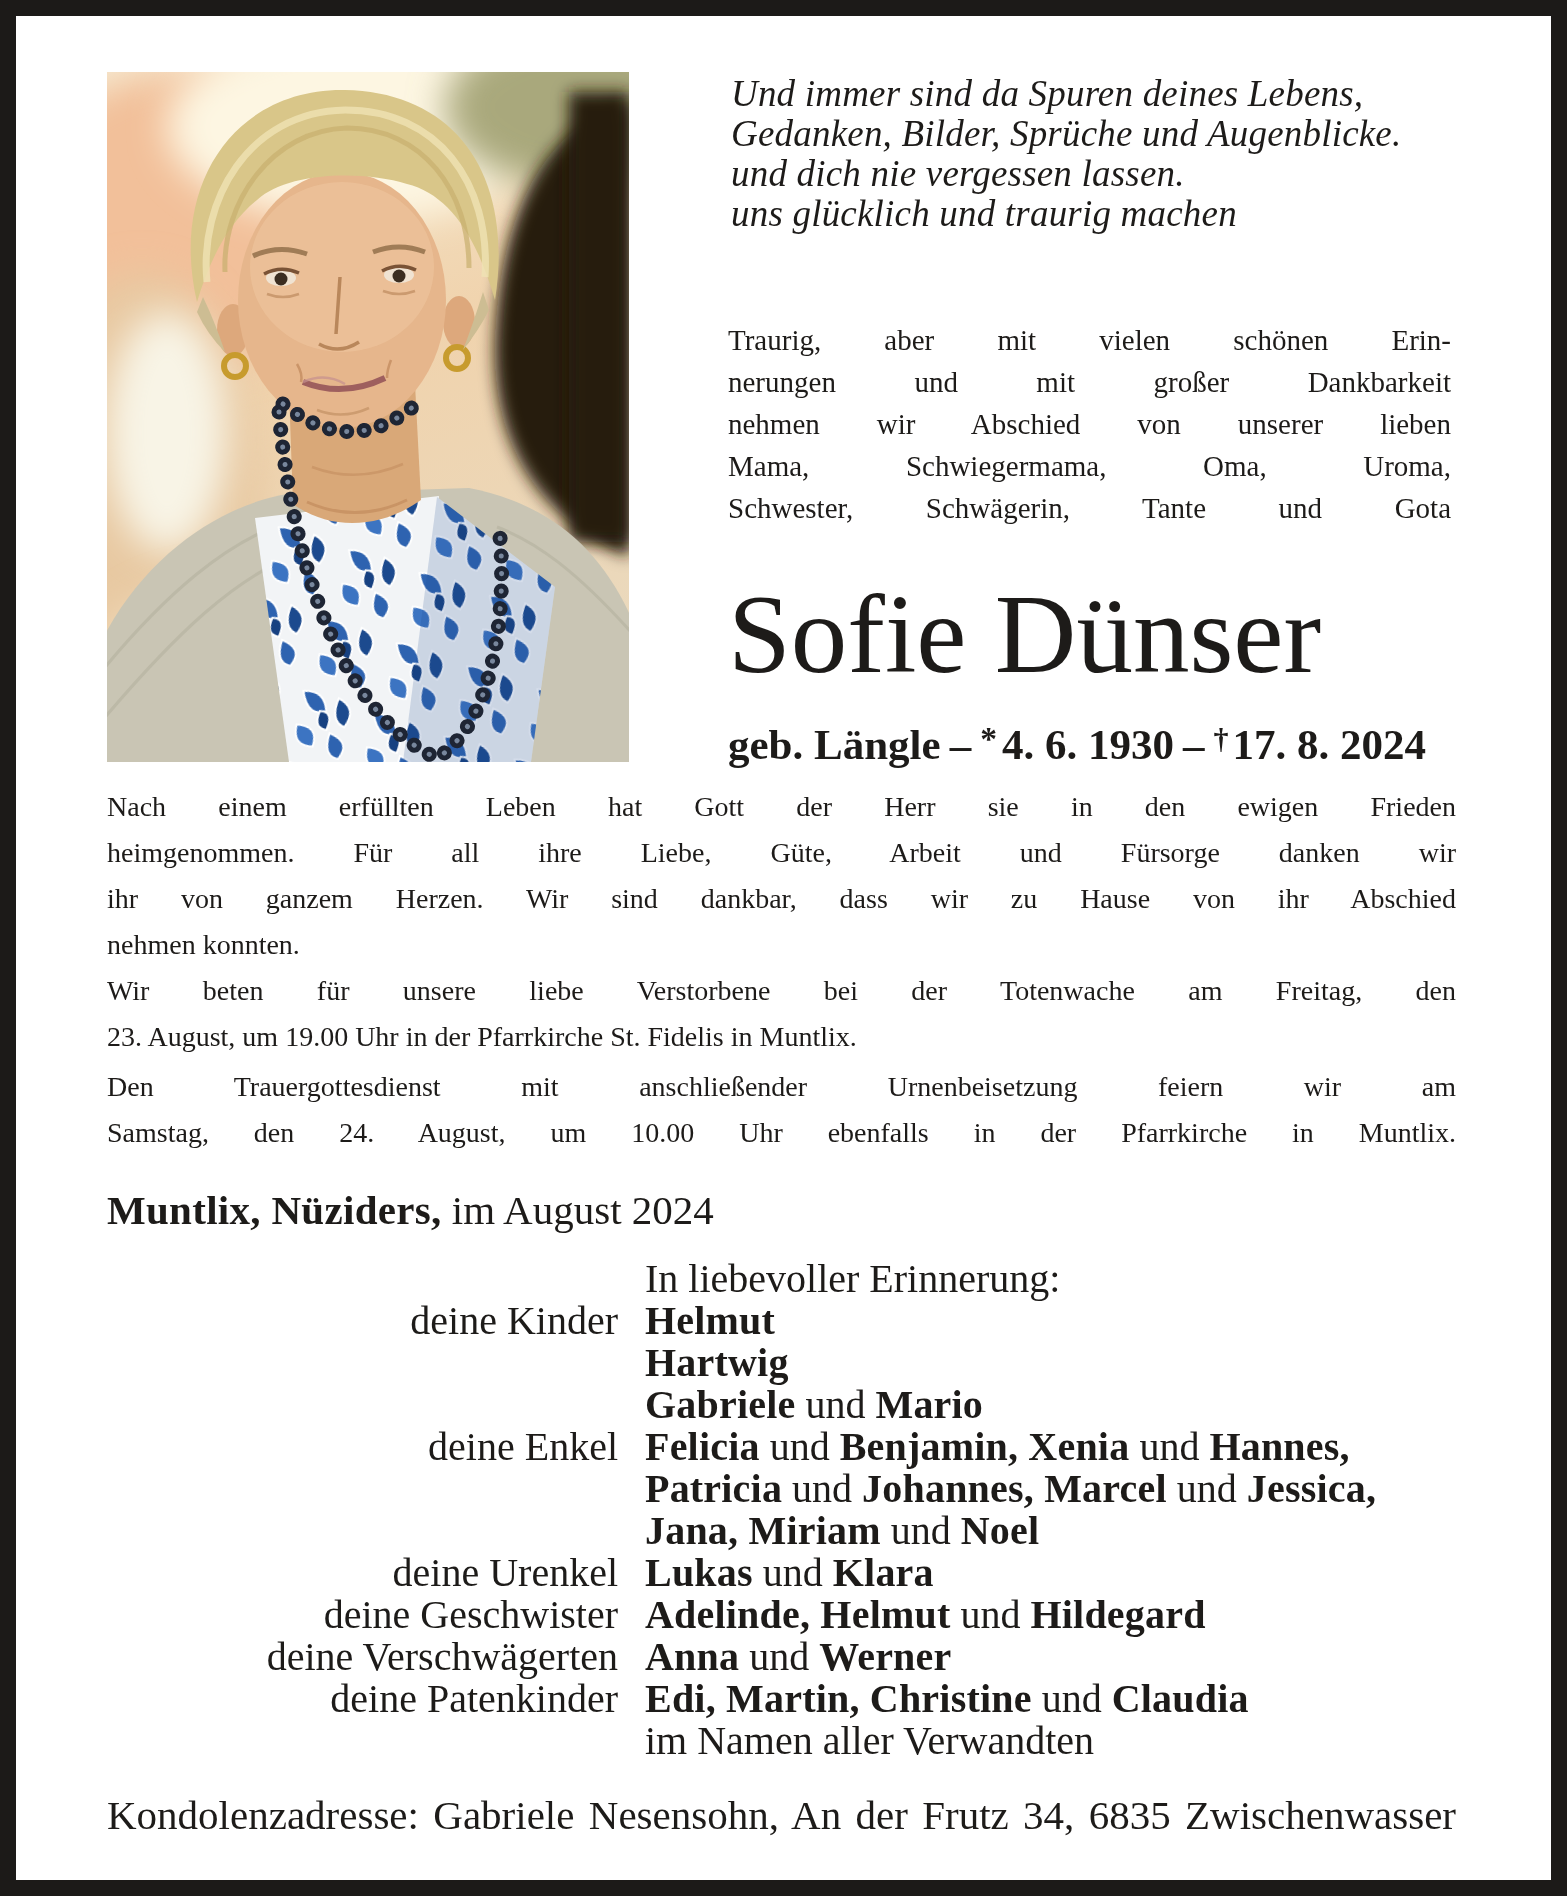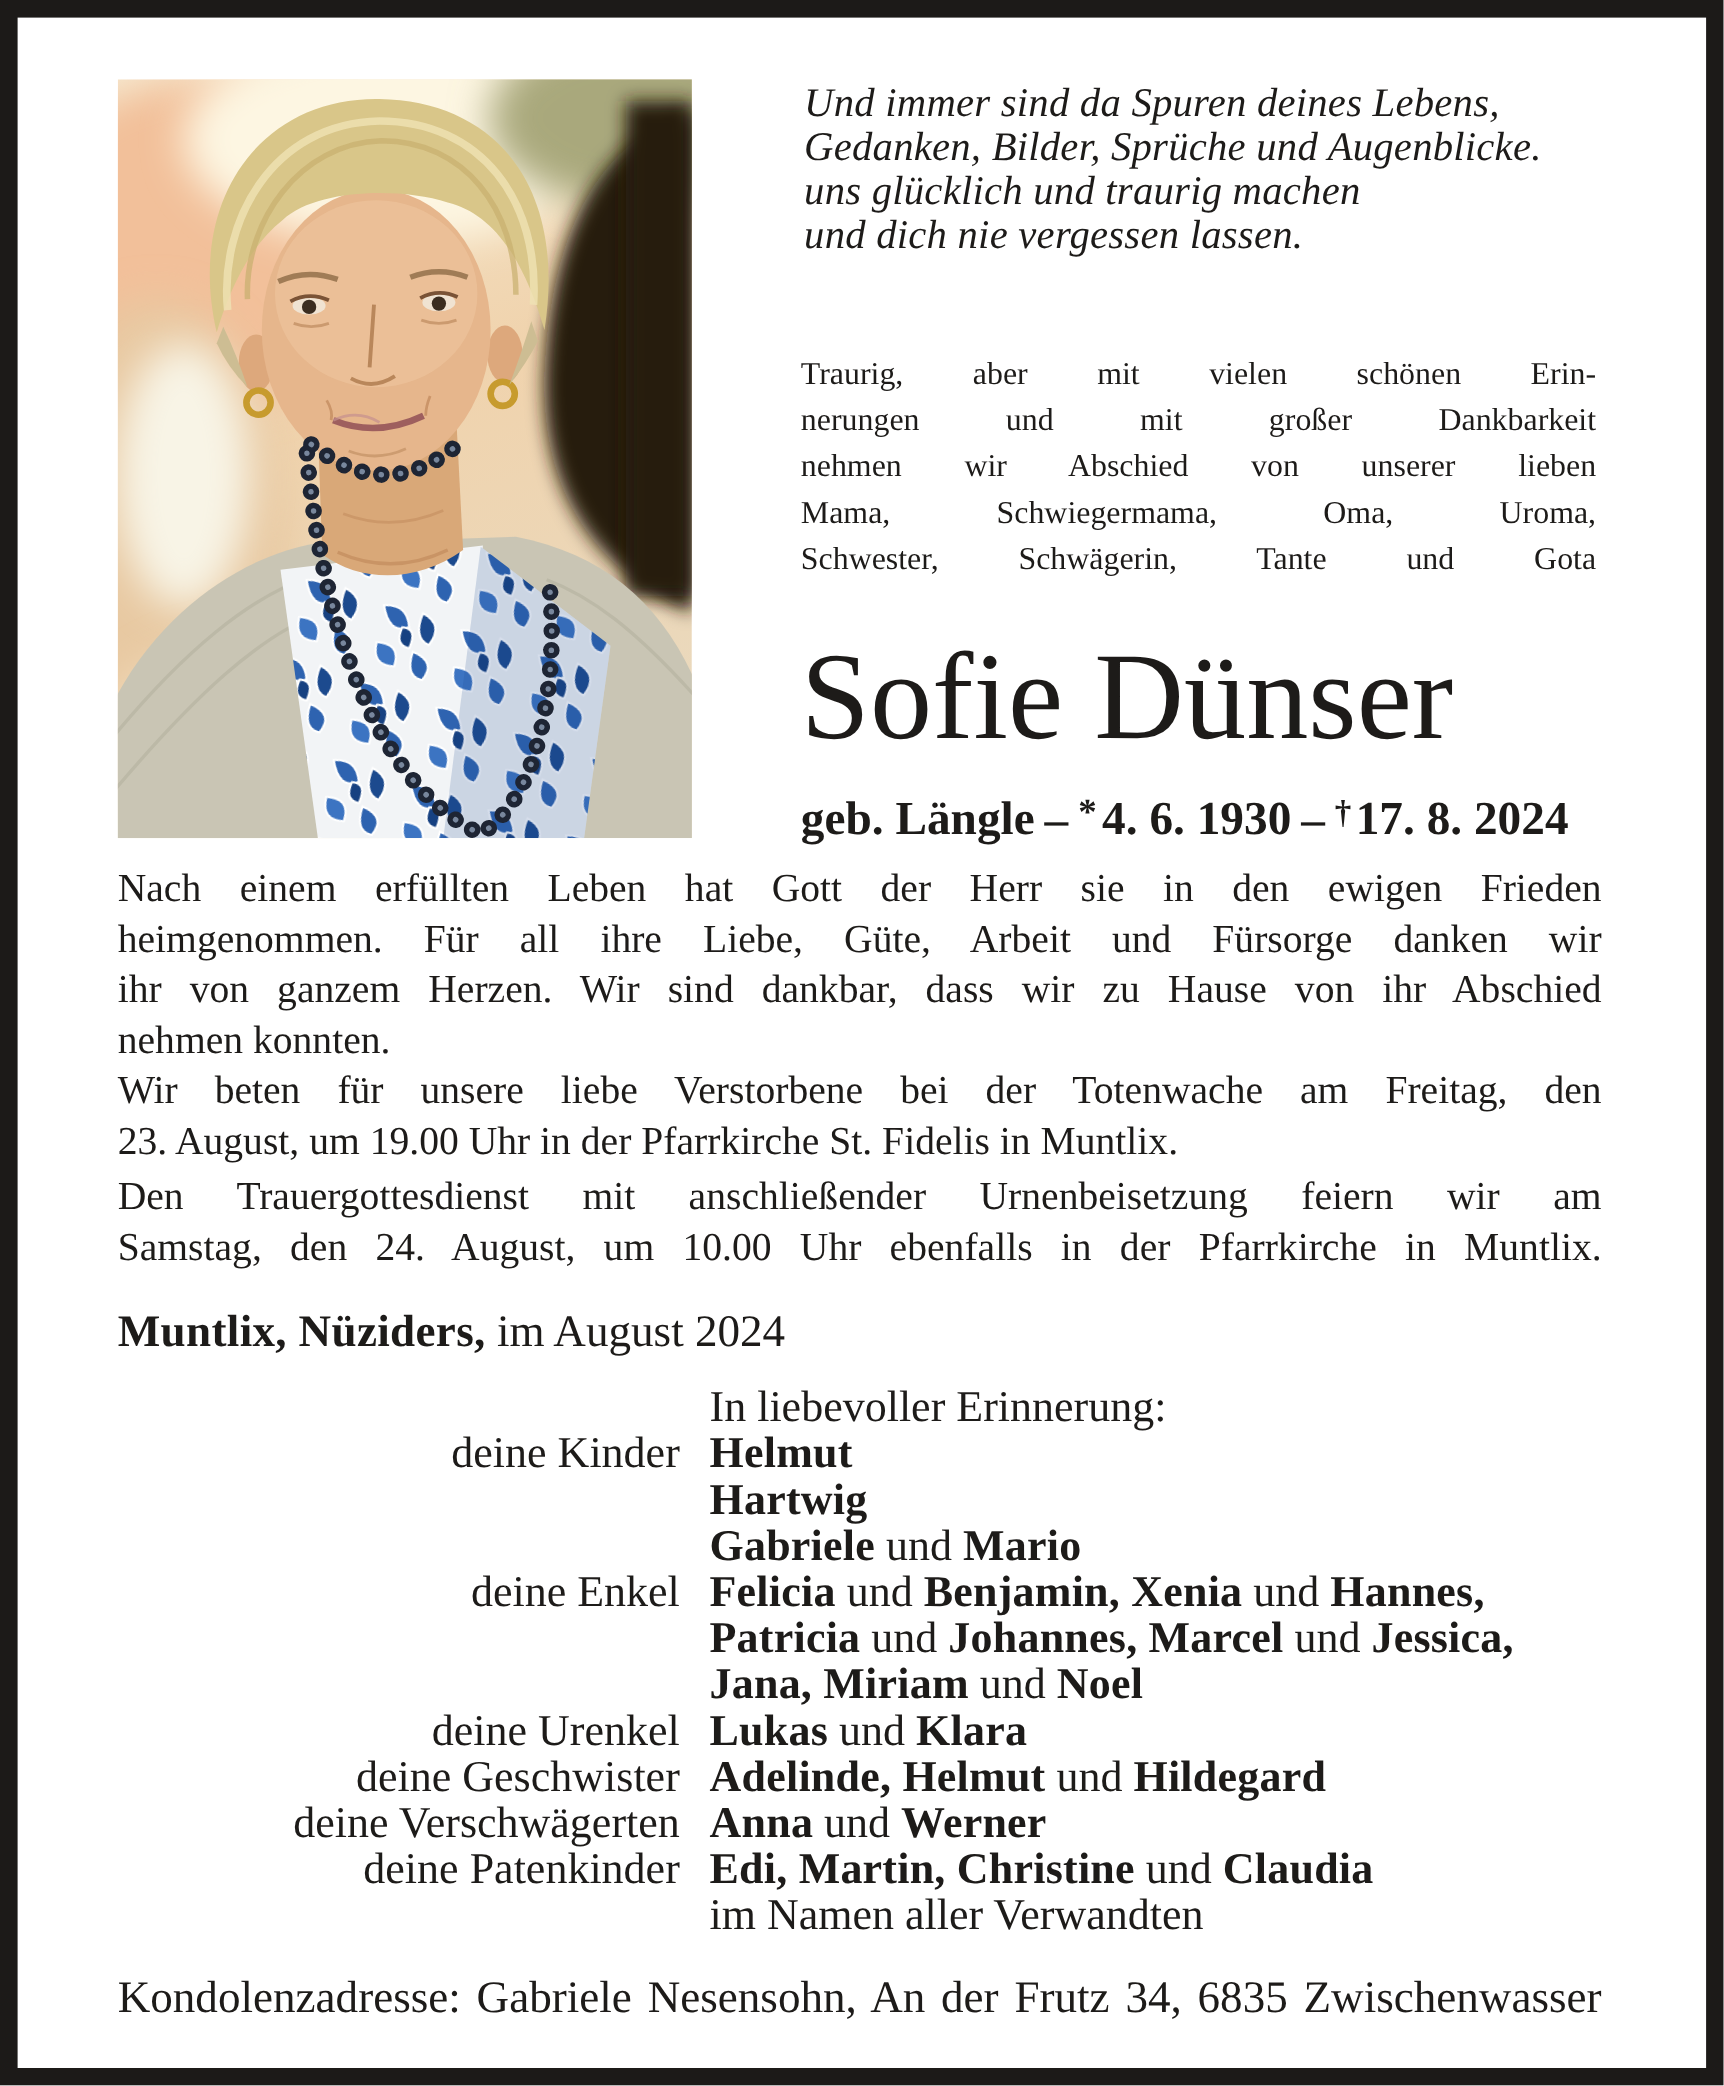--- a/index.html
+++ b/index.html
@@ -16,21 +16,21 @@
   .poem{left:731px;top:74px;width:723px;font-style:italic;font-size:37px;line-height:40px;letter-spacing:.2px;}
   
   .intro{left:728px;top:319px;width:723px;font-size:29px;line-height:42px;}
   
   .name{left:728px;top:577px;width:740px;font-size:113px;line-height:113px;white-space:nowrap;}
   .dates{left:728px;top:716px;width:740px;font-size:43px;line-height:45px;font-weight:bold;white-space:nowrap;}
   .dates .sep{margin:0 9px;}
   .dates .bsym{font-size:78%;vertical-align:.28em;margin-right:5px;}
   .dates .dsym{font-size:70%;vertical-align:.35em;margin-right:4px;}
   
-  .para{left:107px;width:1349px;font-size:36px;line-height:46px;}
+  .para{left:107px;width:1349px;font-size:28px;line-height:46px;}
   .p1{top:784px;} .p2{top:968px;} .p3{top:1064px;}
   .jline{text-align:justify;text-align-last:justify;}
   .pline{text-align:left;}
   
   .dateline{left:107px;top:1188px;font-size:41px;line-height:45px;}
   .dateline b{letter-spacing:.3px;}
   
   .remember{left:107px;top:1258px;width:1349px;font-size:40px;line-height:42px;}
   .rheading{margin-left:538px;}
   .rrow{display:flex;}
@@ -126,22 +126,22 @@
     <path d="M176,332 Q248,390 316,326" stroke="#1e2534" stroke-width="15" stroke-dasharray="0.1,17.5" stroke-linecap="round" fill="none"></path>
     <path d="M172,340 C186,500 238,645 330,686 C392,648 400,520 392,456" stroke="#1e2534" stroke-width="15" stroke-dasharray="0.1,17.5" stroke-linecap="round" fill="none"></path>
     <path d="M176,332 Q248,390 316,326" stroke="#8fa0b8" stroke-width="5" stroke-dasharray="0.1,17.5" stroke-linecap="round" fill="none" opacity="0.8"></path>
     <path d="M172,340 C186,500 238,645 330,686 C392,648 400,520 392,456" stroke="#8fa0b8" stroke-width="5" stroke-dasharray="0.1,17.5" stroke-linecap="round" fill="none" opacity="0.8"></path>
   </svg>
 </div>
 
 <div class="abs poem">
     <div class="pline">Und immer sind da Spuren deines Lebens,</div>
     <div class="pline">Gedanken, Bilder, Sprüche und Augenblicke.</div>
+    <div class="pline">und dich nie vergessen lassen.</div>
     <div class="pline">uns glücklich und traurig machen</div>
-    <div class="pline">und dich nie vergessen lassen.</div>
   </div>
 
 <div class="abs intro">
     <div class="jline">Traurig, aber mit vielen schönen Erin-</div>
     <div class="jline">nerungen und mit großer Dankbarkeit</div>
     <div class="jline">nehmen wir Abschied von unserer lieben</div>
     <div class="jline">Mama, Schwiegermama, Oma, Uroma,</div>
     <div class="jline">Schwester, Schwägerin, Tante und Gota</div>
   </div>
 

